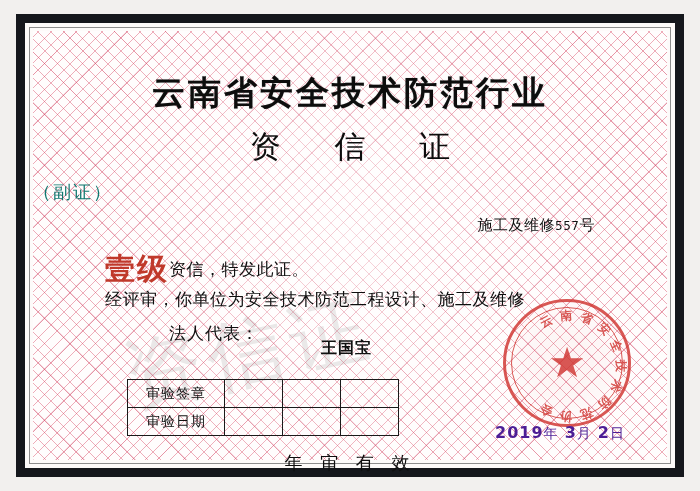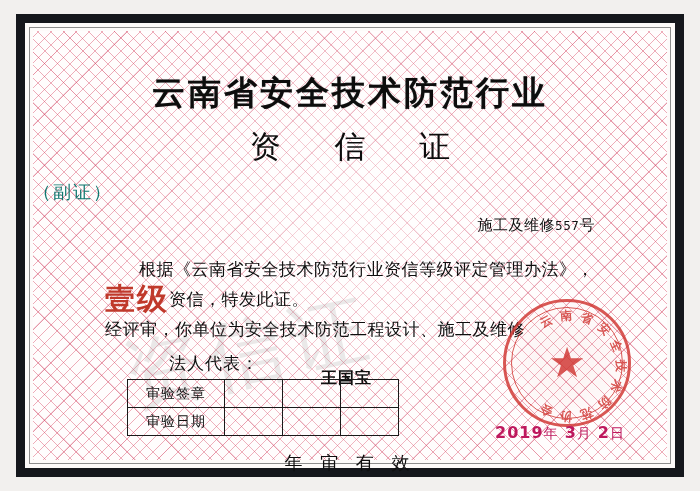--- a/index.html
+++ b/index.html
@@ -251,21 +251,21 @@
     text-align: center;
   }
 
   
   .date-line {
     position: absolute;
     right: 42px;
     top: 392px;
     font-size: 16px;
     letter-spacing: 1px;
-    color: #be185d;
+    color: #4c1d95;
     white-space: nowrap;
   }
   .date-line .val { font-weight: bold; }
   .date-line .unit { font-size: 14px; }
 
   
   .footer {
     position: absolute;
     left: 0;
     right: 0;
@@ -292,21 +292,20 @@
       <div class="title-sub">资  信  证</div>
       <div class="title-note">（副证）</div>
 
       <div class="holder-row">
         <div class="cert-number">
           <span>施工及维修</span><span class="num">557</span><span>号</span>
         </div>
       </div>
 
       <div class="body-block">
-        <div class="body-line indent">根据《云南省安全技术防范行业资信等级评定管理办法》，</div>
         <div class="body-line">
           <span class="grade">壹级</span><span>资信，特发此证。</span>
         </div>
         <div class="body-line">经评审，你单位为安全技术防范工程设计、施工及维修</div>
       </div>
 
       <div class="legal-row">
         <span>法人代表：</span>
         <span class="legal-name">王国宝</span>
       </div>

